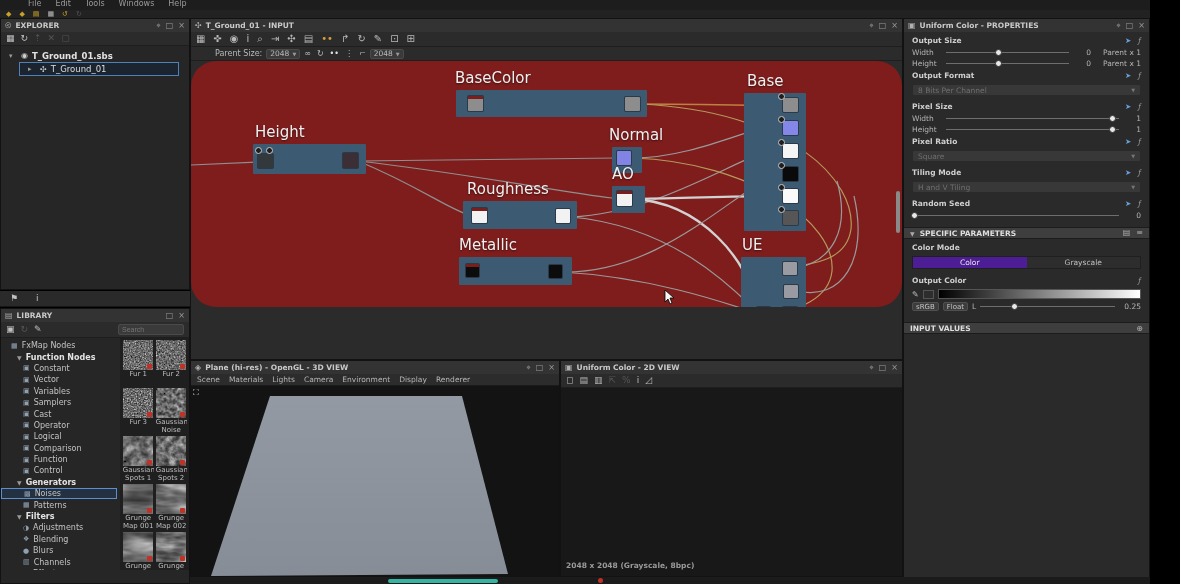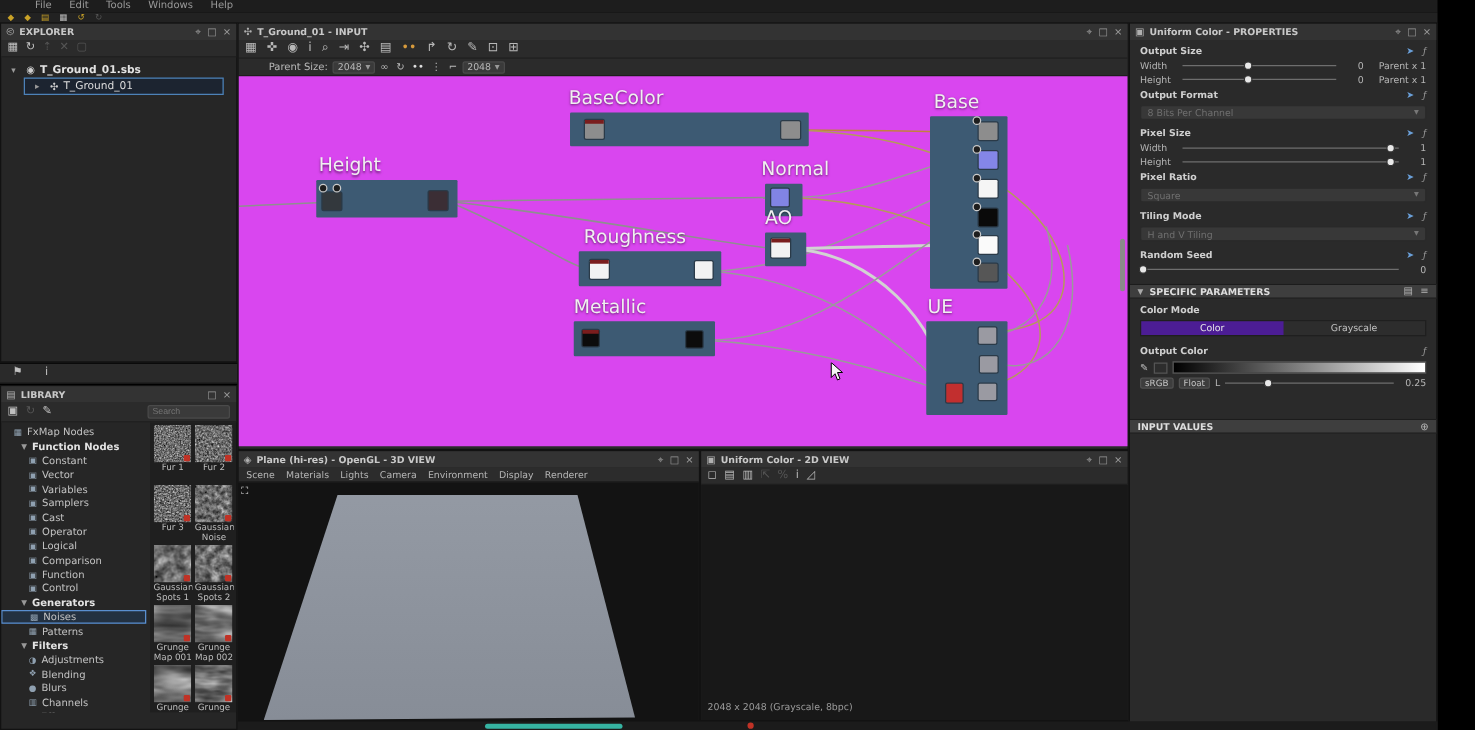--- a/index.html
+++ b/index.html
@@ -51,41 +51,41 @@
   .thumb .timg { position:relative; width:30px; height:30px; background:#111; overflow:hidden; }
   .thumb .badge-red { position:absolute; right:1px; bottom:1px; width:5px; height:5px; background:#c03226; border-radius:1px; }
   .thumb .tlabel { height:16px; font-size:7px; line-height:8px; color:#bdbdbd; text-align:center; overflow:hidden; }
 
   
   .graph { left:190px; top:18px; width:713px; height:342px; background:#2b2b2b; }
   .graph .ptools { height:15px; font-size:10px; gap:8px; }
   .graph .row2 { height:14px; font-size:8px; gap:4px; color:#b8b8b8;padding-left:24px; }
   .dd { background:#3a3a3a; border:1px solid #4a4a4a; border-radius:2px; font-size:7.5px; padding:0 3px; height:10px; display:inline-flex; align-items:center; gap:3px; cursor:pointer; }
   .dd .caret { font-size:5px; color:#999; }
-  #graph-canvas { position:relative; width:711px; height:296px; background:#d946ef; overflow:hidden; }
+  #graph-canvas { position:relative; width:711px; height:246px; background:#7f1d1d; overflow:hidden;border-radius:25px; }
   #wire-svg { position:absolute; left:0; top:0; width:711px; height:296px; }
   .ggroup { position:absolute; background:#3d5a73; border-radius:1px; }
   .glabel { position:absolute; font-size:15px; color:#f0f0f0; text-shadow:0 1px 2px rgba(0,0,0,.55); white-space:nowrap; }
   .gnode { position:absolute; border-radius:1px; box-shadow:0 0 0 1px rgba(20,20,20,.45); cursor:pointer; }
   .gnode .stripe { position:absolute; left:0; top:0; right:0; height:3px; background:#7a1d1d; }
   .nbadge { position:absolute; width:7px; height:7px; border-radius:50%; background:#1e1e1e; border:1px solid #c9c9c9; }
   .gscroll { position:absolute; right:2px; width:4px; height:42px; background:#8a8a8a; border-radius:2px; }
   #cursor { position:absolute; pointer-events:none; }
 
   
   .view3d { left:190px; top:360px; width:370px; height:217px; background:#232323; }
   .menurow { height:12px; background:#2c2c2c; border-bottom:1px solid #1a1a1a; display:flex; gap:9px; padding-left:6px; align-items:center; font-size:7.5px; color:#b5b5b5; }
   .v3canvas { position:relative; width:368px; height:190px; background:#131313; overflow:hidden; }
   .plane { position:absolute; left:0; top:0; width:100%; height:100%; background:linear-gradient(#949aa4,#878d97); clip-path:polygon(79px 10px, 271px 10px, 317px 188px, 20px 190px); }
   .v3corner { position:absolute; left:2px; top:2px; font-size:8px; color:#ddd; }
 
   
   .view2d { left:560px; top:360px; width:343px; height:217px; background:#232323; }
   .v2canvas { position:relative; width:341px; height:188px; background:#181818; }
-  .v2status { position:absolute; left:5px; bottom:6px; font-size:7.5px; color:#9a9a9a; }
+  .v2status { position:absolute; left:5px; bottom:6px; font-size:7.5px; color:#9a9a9a;font-weight:bold; }
 
   
   .props { left:903px; top:18px; width:247px; height:566px; background:#2a2a2a; }
   .secbar { height:12px; background:#3e3e3e; border-top:1px solid #1c1c1c; border-bottom:1px solid #1c1c1c; display:flex; align-items:center; gap:5px; padding:0 6px; font-size:7.5px; font-weight:bold; color:#dedede; }
   .secbar .chev { font-size:6px; color:#aaa; }
   .secbar .sic { margin-left:auto; display:flex; gap:6px; font-weight:normal; font-size:8px; color:#b5b5b5; }
   .pbody { padding:2px 8px 6px 8px; }
   .prow { display:flex; align-items:center; height:13px; }
   .plabel { font-size:7.5px; font-weight:bold; color:#cfcfcf; }
   .picons { margin-left:auto; display:flex; gap:7px; font-size:7.5px; }
@@ -100,21 +100,21 @@
   .ddrow { height:12px; background:#383838; border:1px solid #2a2a2a; border-radius:2px; display:flex; align-items:center; padding:0 5px; font-size:7.5px; color:#6f6f6f; margin:2px 0 4px 0; cursor:pointer; }
   .ddrow .caret { margin-left:auto; font-size:5px; color:#777; }
   .seg { display:flex; height:13px; margin:2px 0 5px 0; border:1px solid #1f1f1f; cursor:pointer; }
   .seg .opt { flex:1; display:flex; align-items:center; justify-content:center; font-size:7.5px; color:#c0c0c0; background:#2d2d2d; }
   .seg .opt.on { background:#4c1d95; color:#e8e8e8; }
   .colorrow { display:flex; align-items:center; gap:4px; height:14px; }
   .eyedrop { font-size:8px; color:#bbb; cursor:pointer; }
   .swatch { width:11px; height:9px; background:#2d2d2d; border:1px solid #555; cursor:pointer; }
   .gradbar { flex:1; height:10px; background:linear-gradient(to right,#000,#fff); border:1px solid #555; cursor:pointer; }
   .chip { background:#3d3d3d; border:1px solid #505050; border-radius:2px; font-size:7px; color:#c5c5c5; padding:0 3px; height:9px; display:inline-flex; align-items:center; cursor:pointer; }
-  .inputvals { margin-top:17px; }
+  .inputvals { margin-top:4px; }
   .gearic { margin-left:auto; font-weight:normal; font-size:8px; color:#b5b5b5; }
 
   
   .bottombar { position:absolute; left:190px; top:577px; width:960px; height:7px; background:#1b1b1b; }
   .bb-teal { position:absolute; left:198px; top:2px; width:110px; height:4px; background:#36b3a2; border-radius:2px; }
   .bb-red { position:absolute; left:408px; top:1px; width:5px; height:5px; background:#c03226; border-radius:50%; }
 </style>
 </head>
 <body>
 

